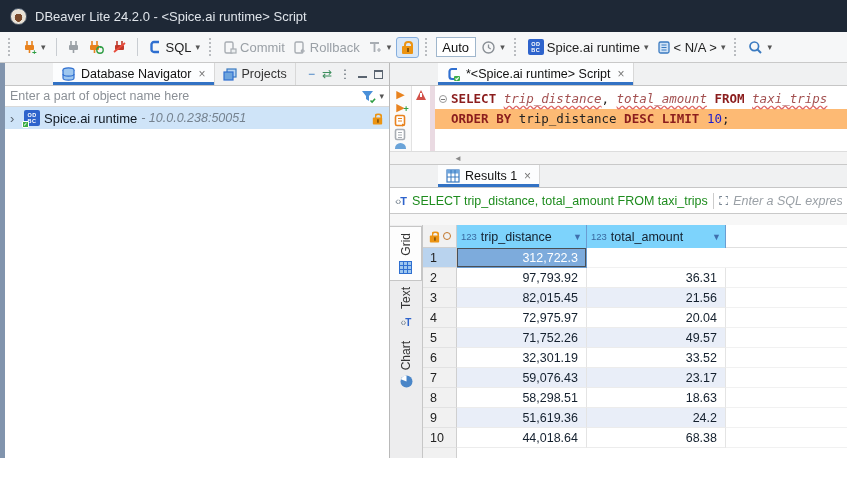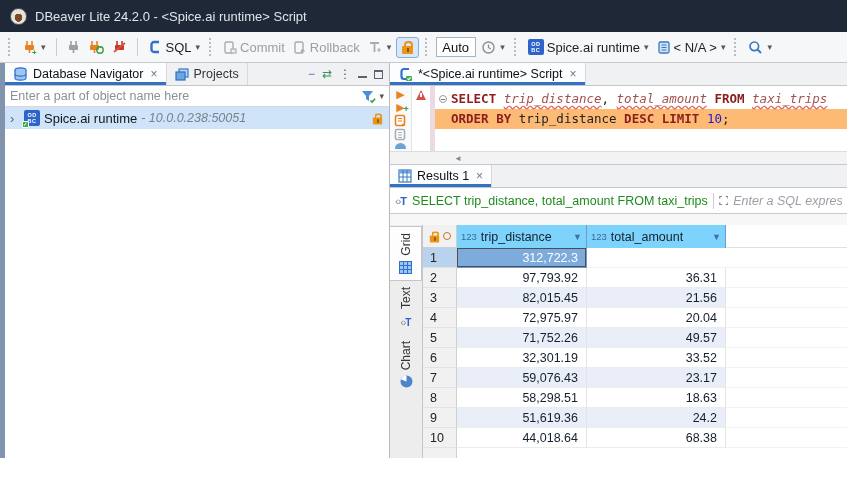--- a/index.html
+++ b/index.html
@@ -39,21 +39,21 @@
 
   
   .content { display:flex; height:395px; }
   .edge { width:5px; background:#8194ad; }
   .navigator { width:385px; display:flex; flex-direction:column; background:#fff; border-right:1px solid #b9b9b9; }
   .rightpane { width:457px; display:flex; flex-direction:column; background:#fff; }
 
   
   .tabstrip { height:23px; background:#f0f1f2; border-bottom:1px solid #c6c6c6; display:flex; align-items:stretch; }
   .tab { display:inline-flex; align-items:center; gap:5px; padding:0 8px; font-size:12.5px; color:#333; border-right:1px solid #d8d8d8; position:relative; }
-  .tab.active { background:#fcfdfe; color:#111; }
+  .tab.active { background:#fcfdfe; color:#111;margin-left:48px; }
   .tab.active::after { content:""; position:absolute; left:0; right:0; bottom:0; height:3px; background:#3272c4; }
   .tab .close { font-size:12px; color:#777; margin-left:2px; }
   .strip-actions { margin-left:auto; display:flex; align-items:center; gap:7px; padding-right:6px; color:#55606a; }
   .mini-ic { font-size:12px; line-height:12px; }
   .win-min { width:9px; height:8px; border-bottom:2px solid #5a6470; display:inline-block; }
   .win-max { width:9px; height:9px; border:1px solid #5a6470; border-top:2px solid #5a6470; display:inline-block; }
 
   
   .filter-row { height:21px; border-bottom:1px solid #d9d9d9; display:flex; align-items:center; padding:0 5px; background:#fff; }
   .filter-text { color:#8b9096; font-size:12.5px; flex:1; }

